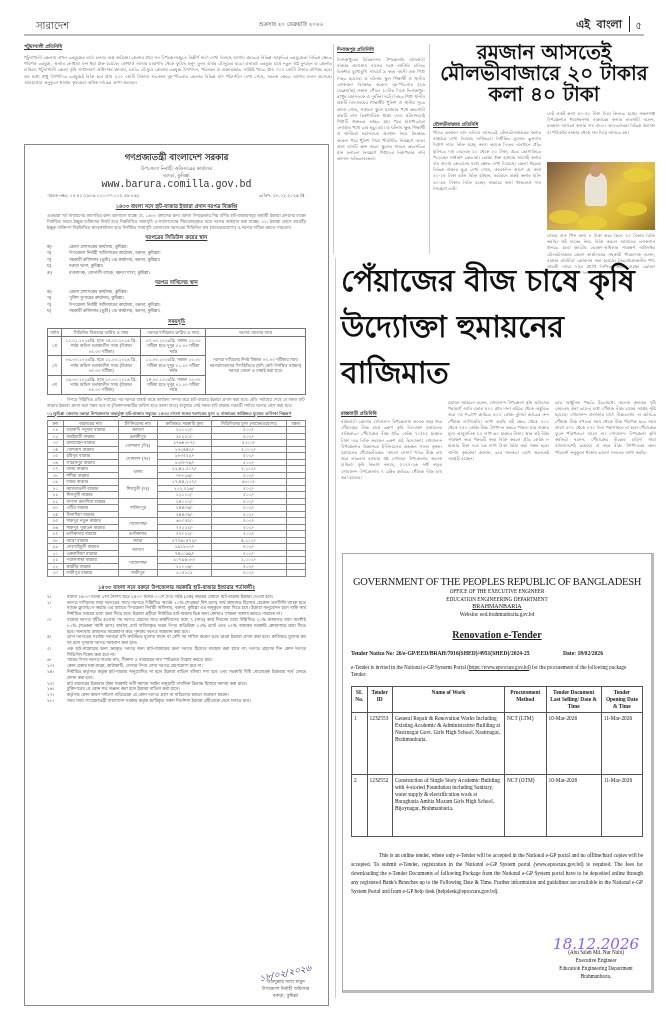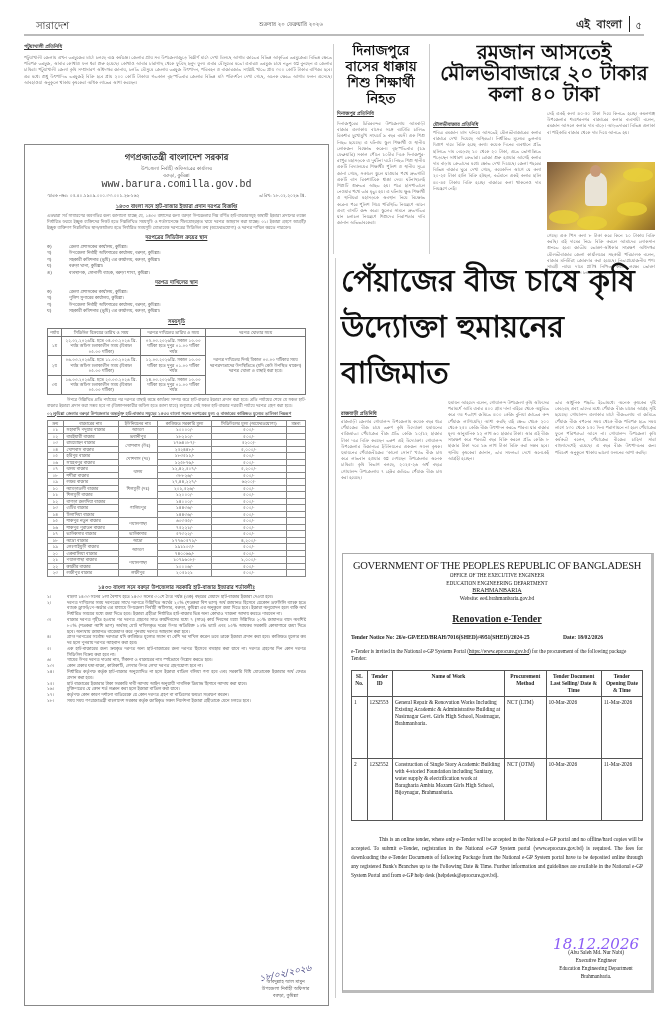--- a/index.html
+++ b/index.html
@@ -68,21 +68,21 @@
   .mkt td, .mkt th { border: 1px solid #888; font-size: 4.3px; line-height: 5.5px; color: #444; padding: 0 3px; font-weight: normal; }
   .mkt td.c { text-align: center; }
   .mkt td.l { text-align: left; }
   #gov .cond li { line-height: 5.8px; }
   #gov .cond li .mk { width: 20px; flex: none; }
   #gov .cond li .ct { flex: 1; text-align: justify; }
   #gov .sign { position: absolute; right: 16px; bottom: 6px; text-align: center; font-size: 4.6px; color: #444; line-height: 7px; }
   #gov .sig-mark { font-family: "DejaVu Serif", serif; font-style: italic; font-size: 9px; color: #3a3a7a; transform: rotate(-12deg); display: inline-block; }
 
   
-  #tender { position: absolute; left: 342px; top: 553px; width: 312px; height: 440px; border: 1px solid #aaa; border-right: 3px solid #bbb; border-bottom: 3px solid #bbb; padding: 6px 8px; font-family: "Liberation Serif", serif; color: #222; }
+  #tender { position: absolute; left: 342px; top: 553px; width: 312px; height: 440px; border: 1px solid #aaa; border-right: 3px solid #bbb; border-bottom: 3px solid #bbb; padding: 22px 8px; font-family: "Liberation Serif", serif; color: #222; }
   #tender .t-gov { text-align: center; font-size: 10.5px; letter-spacing: -0.3px; }
   #tender .t-off { text-align: center; font-size: 5.2px; line-height: 8px; }
   #tender .t-city { text-align: center; font-size: 6px; text-decoration: underline; }
   #tender .t-web { text-align: center; font-size: 5.4px; margin-top: 2px; }
   #tender .t-inv { text-align: center; font-size: 10px; font-weight: bold; text-decoration: underline; margin-top: 12px; }
   #tender .t-notice { display: flex; font-size: 5.6px; font-weight: bold; margin-top: 10px; }
   #tender .t-notice .no { width: 212px; }
   #tender .t-intro { font-size: 5.2px; line-height: 7px; margin-top: 8px; }
   #tender .t-intro u { text-decoration: underline; }
   .tt { margin-top: 8px; }
@@ -107,21 +107,20 @@
 </div>
 
 <div id="a1">
   <div class="byline">পটুয়াখালী প্রতিনিধি</div>
   <div class="txt">পটুয়াখালী জেলায় এখন তরমুজের মাঠে চলছে ব্যস্ত কর্মযজ্ঞ। জেলার প্রায় সব উপজেলাজুড়ে বিস্তীর্ণ মাঠে দেখা মিলছে আগাম জাতের বিভিন্ন আকৃতির তরমুজের। বিভিন্ন ক্ষেতে পরিপক্ব তরমুজ, আবার কোথাও ফল ধরা শুরু হয়েছে। কোথাও আবার চারাগাছ থেকে ফুটছে হলুদ ফুল। এবার মৌসুমের মতো এবারও তরমুজ চাষে নতুন স্বপ্ন বুনছেন এ জেলার চাষিরা। পটুয়াখালী জেলা কৃষি সম্প্রসারণ অধিদপ্তর জানায়, চলতি মৌসুমে জেলায় তরমুজ উৎপাদন, পরিবহন ও বাজারজাত সংশ্লিষ্ট খাতে প্রায় ৩০০ কোটি টাকার বাণিজ্য হবে। এর মধ্যে শুধু উৎপাদিত তরমুজই বিক্রি হবে প্রায় ২০০ কোটি টাকায়। গতকাল বৃহস্পতিবার জেলার বিভিন্ন মাঠ পরিদর্শনে দেখা গেছে, অনেক ক্ষেতে আগাম ফলন এসেছে। আবহাওয়া অনুকূলে থাকায় কৃষকেরা অধিক লাভের আশা করছেন।</div>
 </div>
 
 <div class="rule-v" style="left:333px; top:44px; height:210px;"></div>
 
 <div id="a2">
-  <div class="hl">দিনাজপুরে বাসের ধাক্কায় শিশু শিক্ষার্থী নিহত</div>
   <span class="byline">দিনাজপুর প্রতিনিধি</span>
   <div class="txt">দিনাজপুরের চিরিরবন্দর উপজেলায় আমবাড়ী বাজার এলাকায় বাসের সঙ্গে ব্যাটারি চালিত রিকশার মুখোমুখি সংঘর্ষে ৯ বছর বয়সী এক শিশু নিহত হয়েছে। এ ঘটনায় স্কুল শিক্ষার্থী ও স্থানীয় লোকজন বিক্ষোভ করেন। বৃহস্পতিবার (১৯ ফেব্রুয়ারি) সকাল পৌনে ১০টার দিকে দিনাজপুর-রংপুর মহাসড়কে এ দুর্ঘটনা ঘটে। নিহত শিশু স্থানীয় একটি বিদ্যালয়ের শিক্ষার্থী। পুলিশ ও স্থানীয় সূত্রে জানা গেছে, সকালে স্কুলে যাওয়ার পথে দ্রুতগামী একটি বাস রিকশাটিকে ধাক্কা দেয়। ঘটনাস্থলেই শিশুটি গুরুতর আহত হয়। পরে হাসপাতালে নেওয়ার পথে তার মৃত্যু হয়। এ ঘটনায় ক্ষুব্ধ শিক্ষার্থী ও স্থানীয়রা মহাসড়কে অবস্থান নিয়ে বিক্ষোভ করেন। পরে পুলিশ গিয়ে পরিস্থিতি নিয়ন্ত্রণে আনে এবং বাসটি জব্দ করে। স্কুলের সামনে দ্রুতগতির যান চলাচল নিয়ন্ত্রণে শিশুদের নিরাপত্তার দাবি জানান অভিভাবকেরা।</div>
 </div>
 
 <div class="rule-v" style="left:429px; top:44px; height:210px;"></div>
 
 <div id="a3">
   <div class="hl">রমজান আসতেই মৌলভীবাজারে ২০ টাকার কলা ৪০ টাকা</div>
   <div class="cols">
     <div class="col col1">

